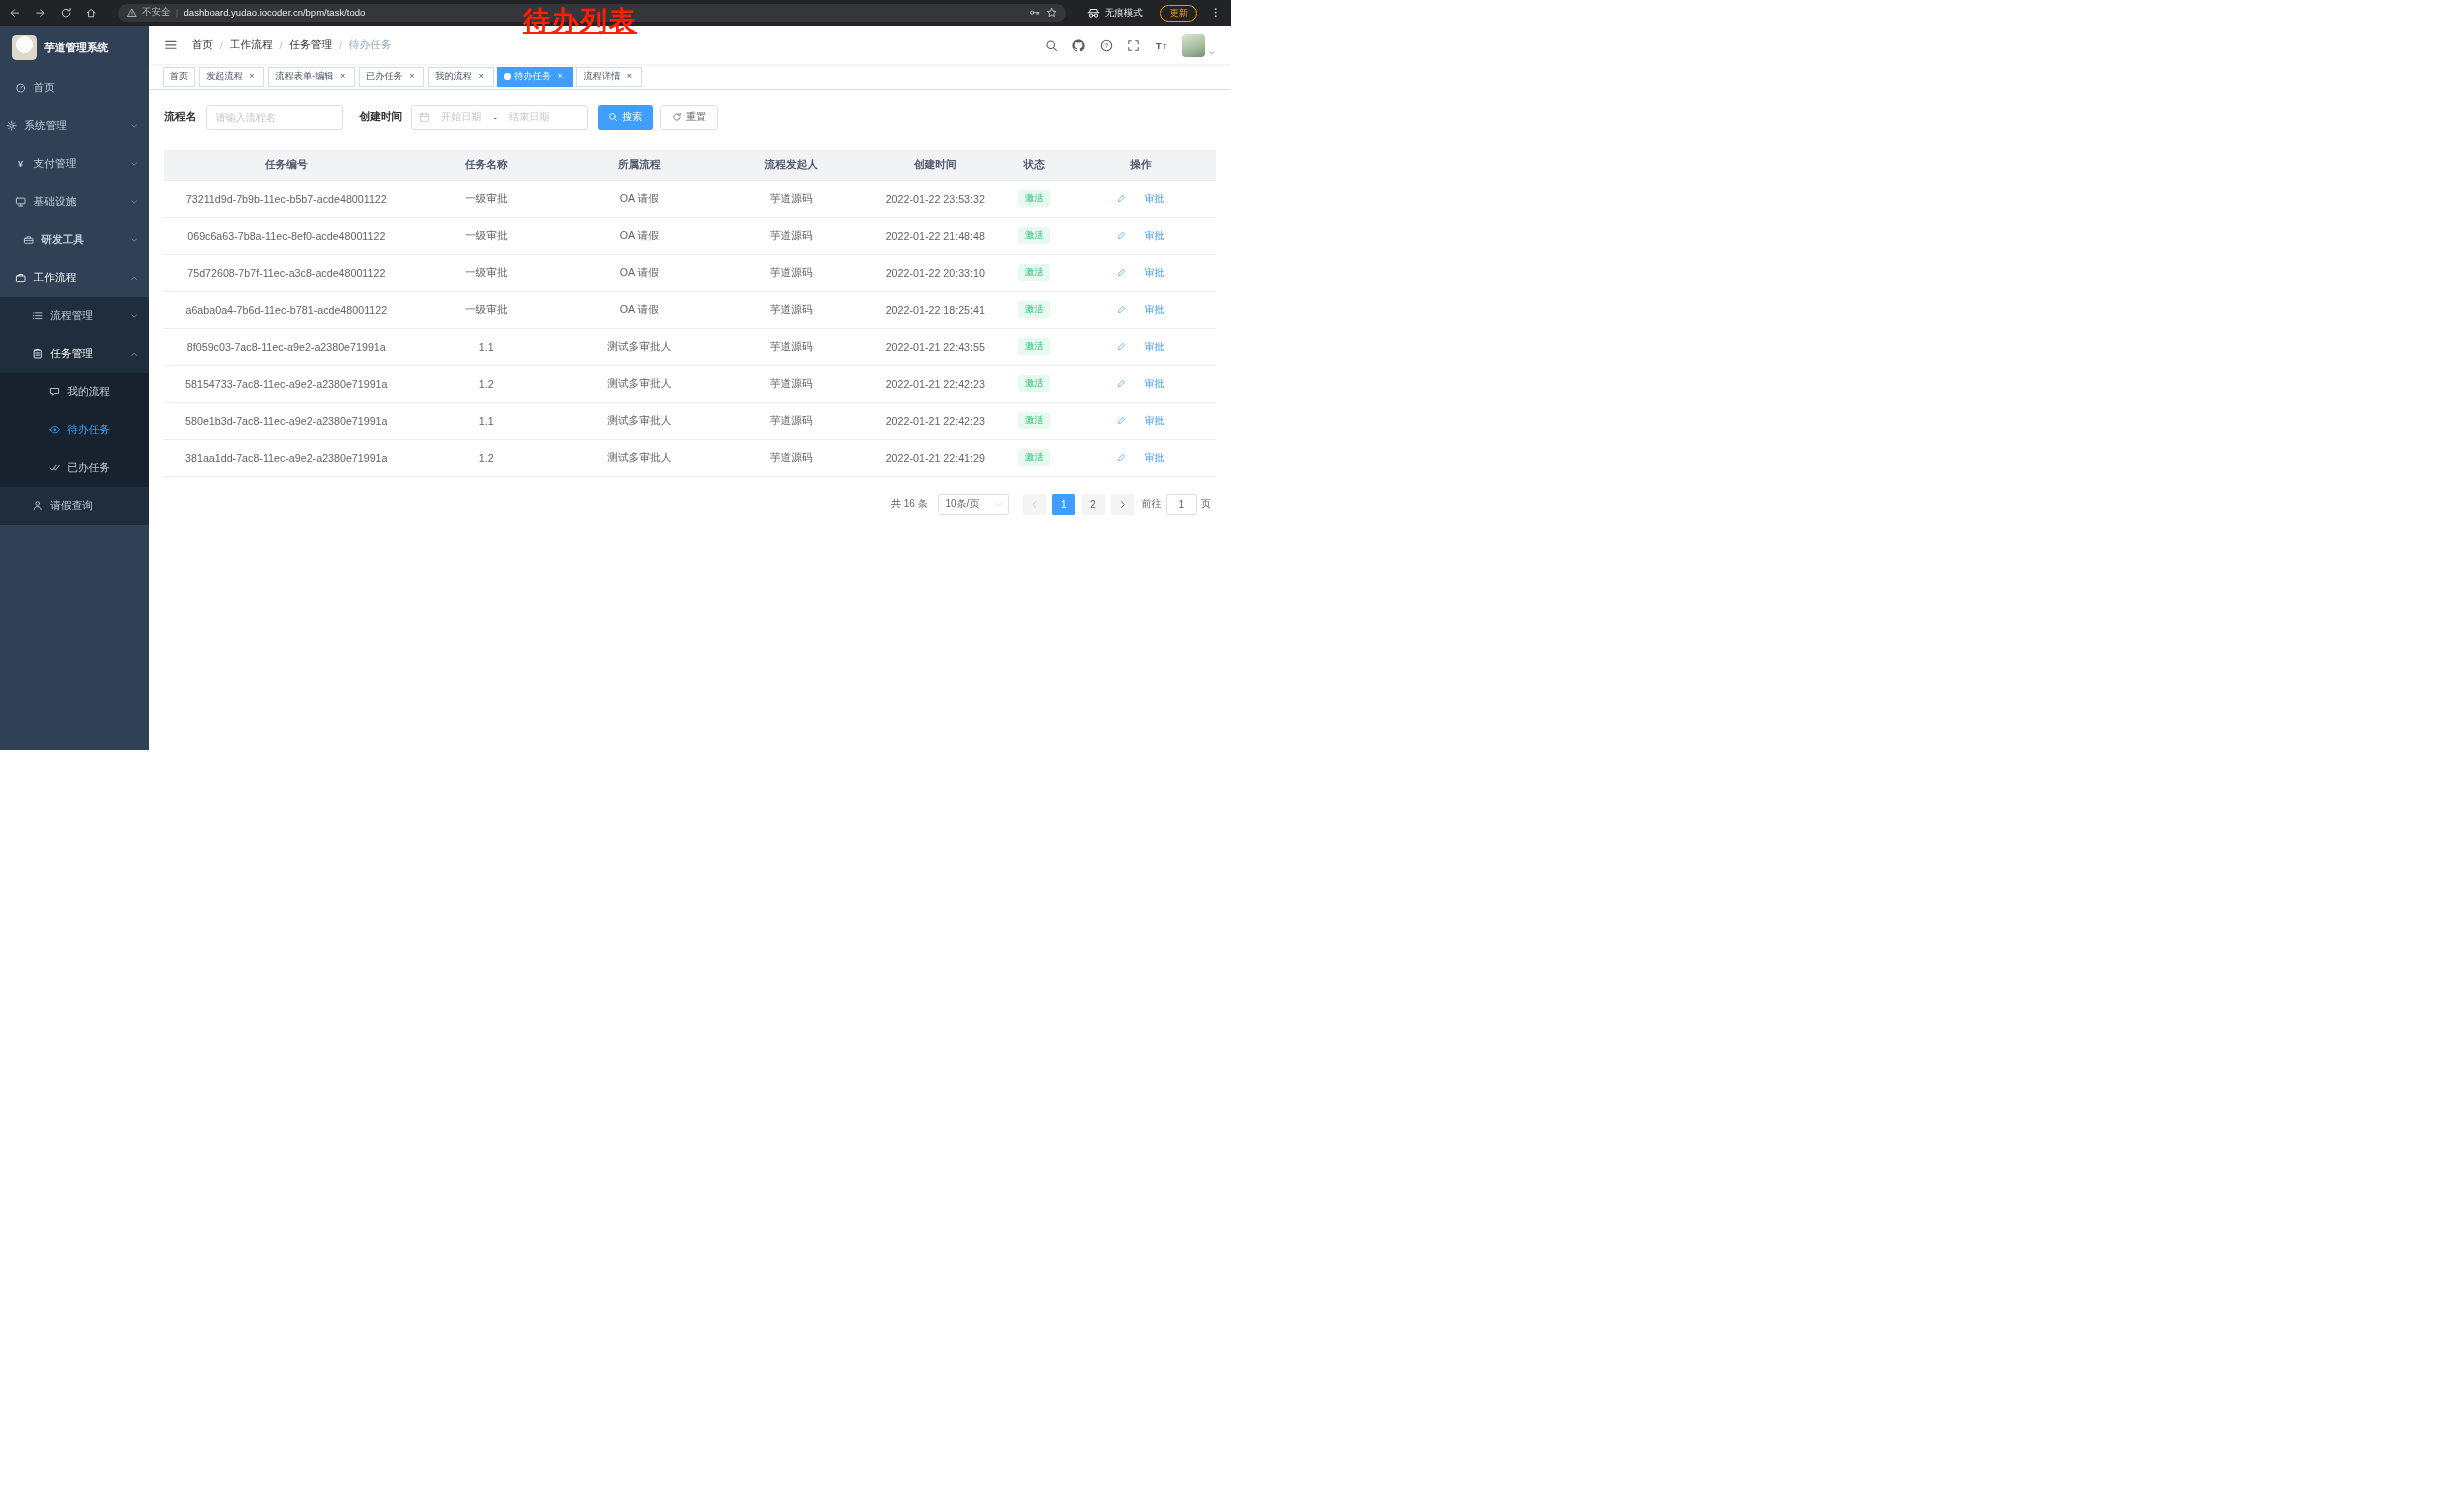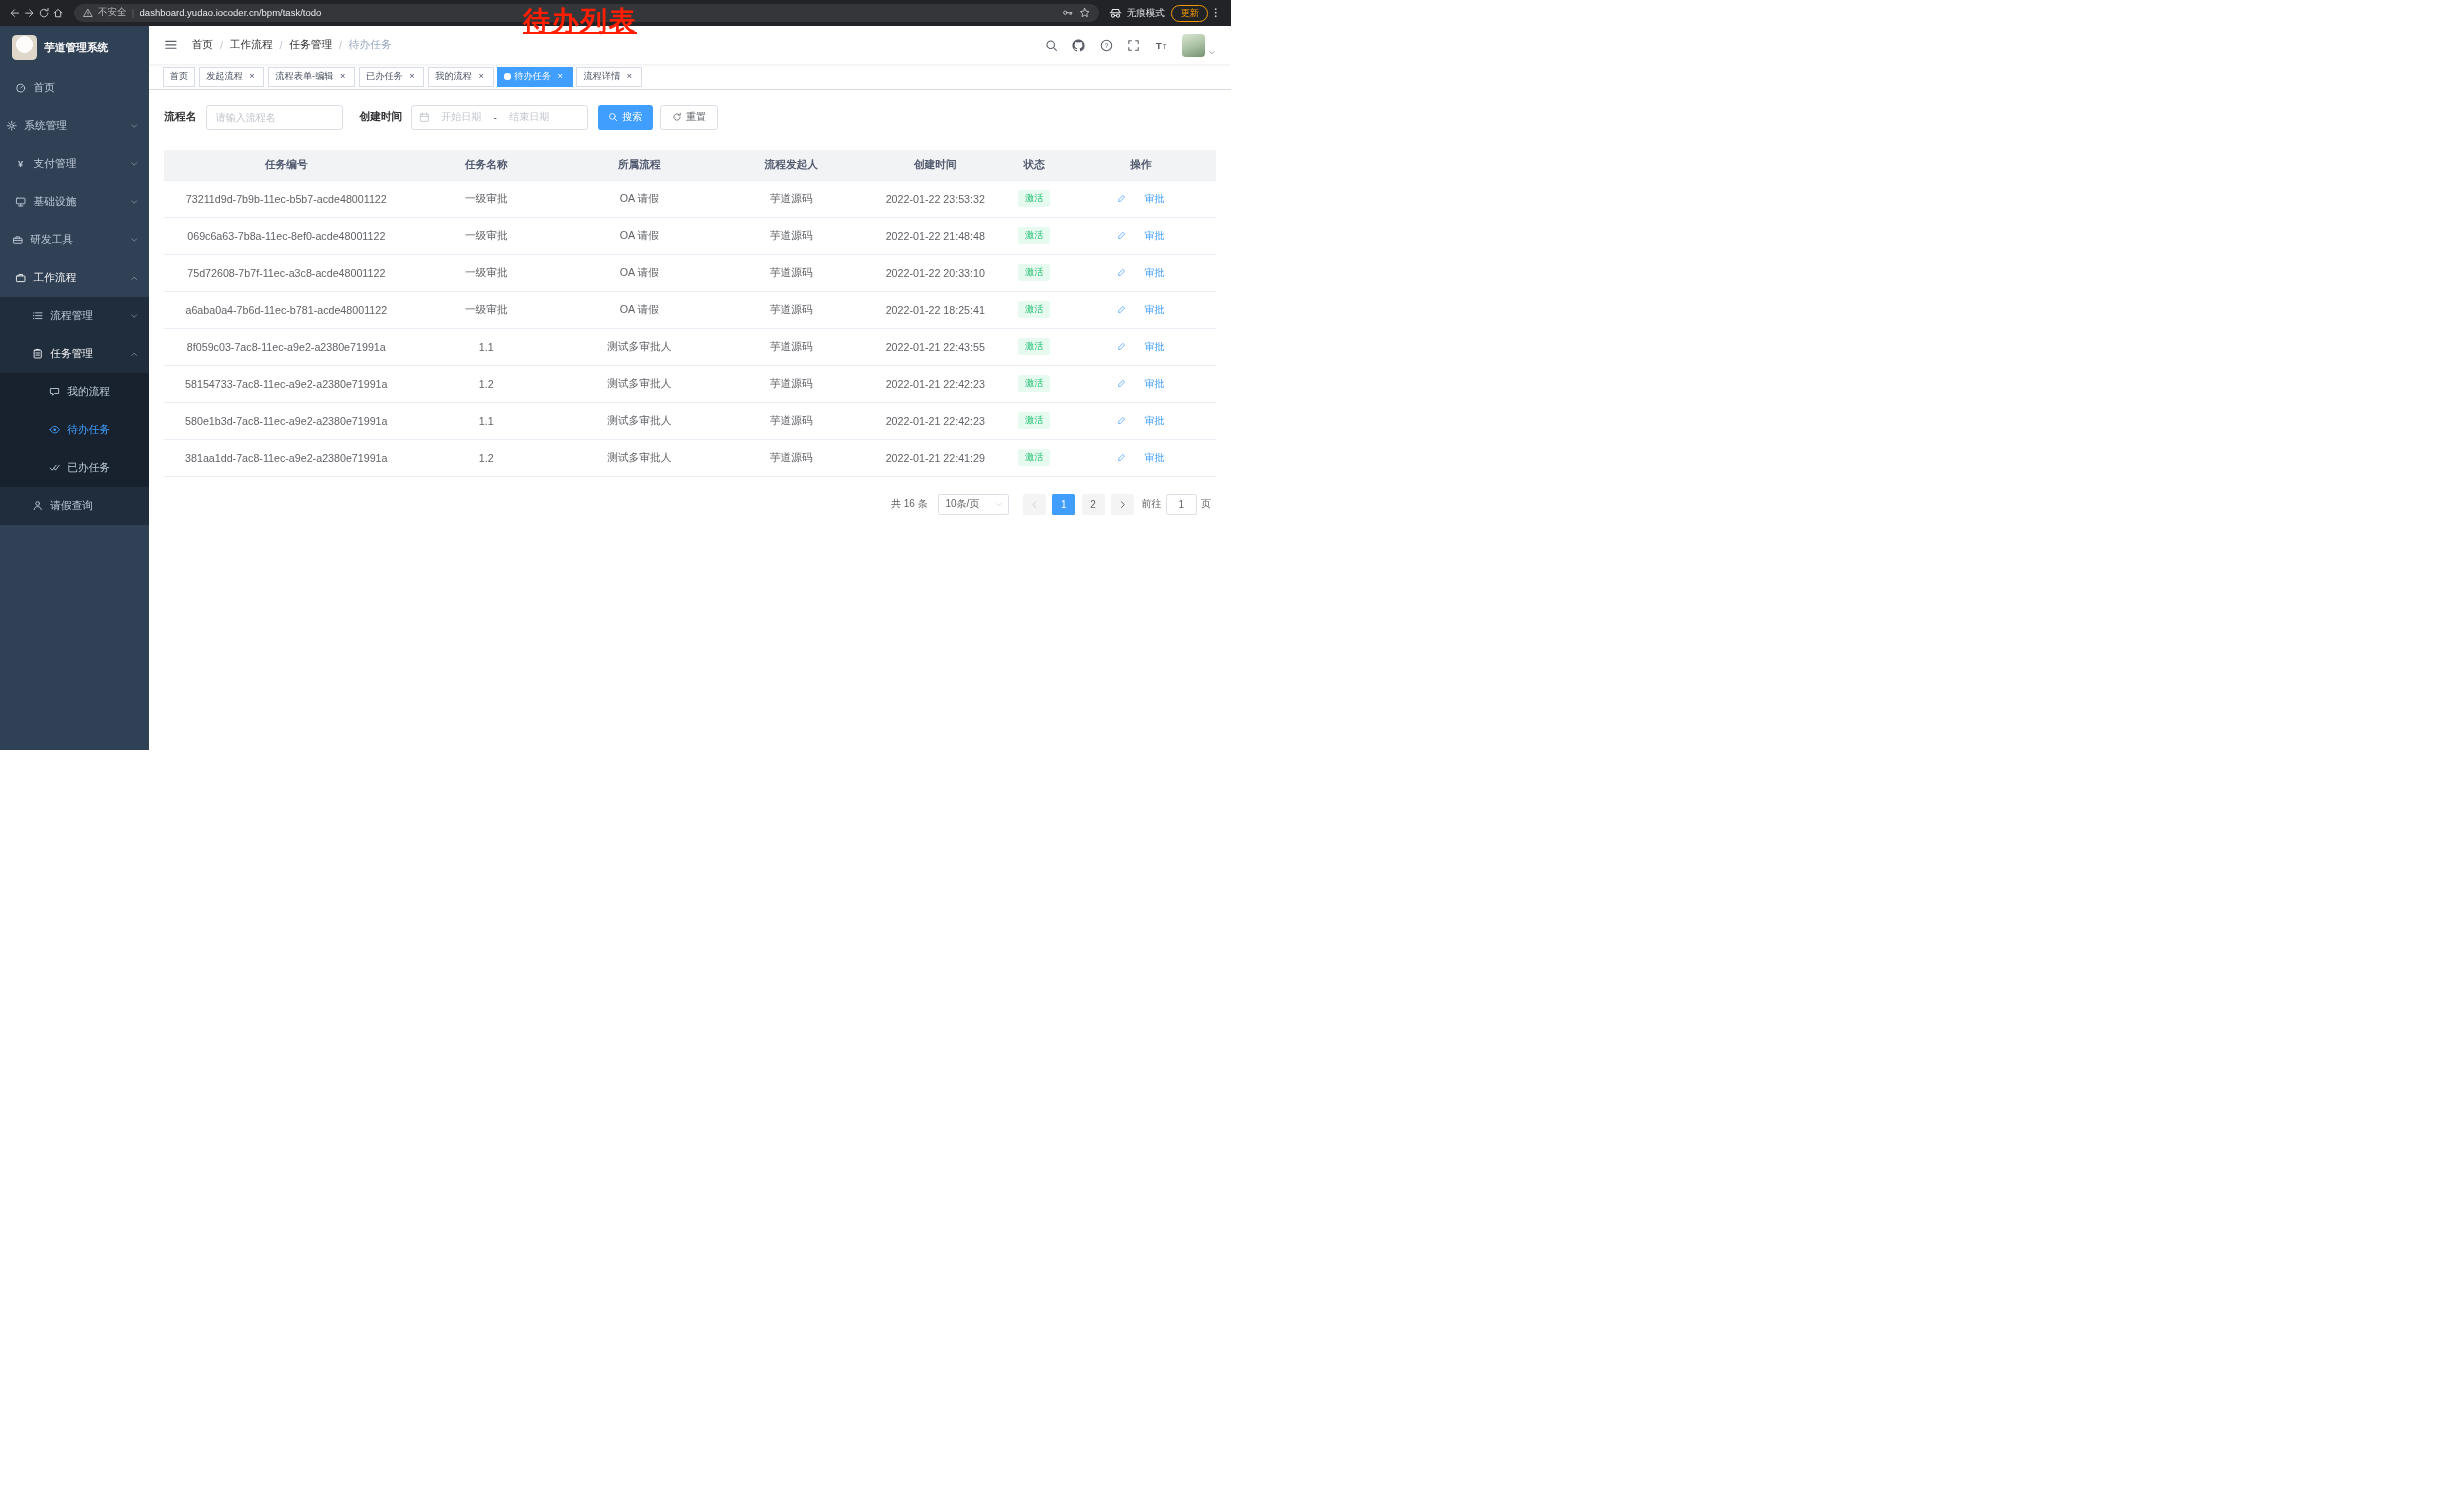--- a/index.html
+++ b/index.html
@@ -4,21 +4,21 @@
 <style>
   * { box-sizing: border-box; margin: 0; padding: 0; }
   html,body { width:1231px; height:750px; overflow:hidden; background:#fff;
     font-family:"Liberation Sans","DejaVu Sans",sans-serif; }
 
   .icn { display:inline-flex; align-items:center; justify-content:center; }
   .icn svg { width:11.4px; height:11.4px; }
 
   
   .chrome { height:26px; background:#212327; display:flex; align-items:center;
-    padding:0 9.2px; gap:2px; color:#c3c6c9; position:relative; z-index:30; }
+    padding:0 9.2px; gap:13px; color:#c3c6c9; position:relative; z-index:30; }
   .cbtn svg { width:12.2px; height:12.2px; }
   .addr { flex:1; height:18.3px; background:#35363a; border-radius:9.2px; margin:0 7.6px;
     display:flex; align-items:center; padding:0 9.2px; gap:5.3px; font-size:9.5px; min-width:0; }
   .addr .warn svg { width:10px; height:10px; }
   .addr .sec { color:#b8bcbf; }
   .addr .sep { color:#5f6368; }
   .addr .url { color:#e8eaed; white-space:nowrap; overflow:hidden; }
   .addr .spacer { flex:1; }
   .incog { display:flex; align-items:center; gap:4.6px; color:#e8eaed; font-size:9.5px; white-space:nowrap; }
   .incog svg { width:13px; height:13px; }
@@ -255,21 +255,21 @@
               <path d="M8 11v3M5 14h6"></path>
             </svg>
           </span>
           <span class="mi-label">基础设施</span>
           <span class="icn chev">
             <svg viewBox="0 0 16 16" fill="none" stroke="currentColor" stroke-width="1.3" stroke-linecap="round" stroke-linejoin="round">
               <path d="M3.5 5.5 8 10l4.5-4.5"></path>
             </svg>
           </span>
         </div>
-        <div class="menu-item lvl0" style="padding-left: 12px;">
+        <div class="menu-item lvl0" style="padding-left: 23px; font-weight: bold;">
           <span class="icn mi-icon">
             <svg viewBox="0 0 16 16" fill="none" stroke="currentColor" stroke-width="1.3" stroke-linecap="round" stroke-linejoin="round">
               <rect x="2" y="6" width="12" height="7" rx="1"></rect>
               <path d="M5.5 6V4h5v2M2 9h12"></path>
             </svg>
           </span>
           <span class="mi-label">研发工具</span>
           <span class="icn chev">
             <svg viewBox="0 0 16 16" fill="none" stroke="currentColor" stroke-width="1.3" stroke-linecap="round" stroke-linejoin="round">
               <path d="M3.5 5.5 8 10l4.5-4.5"></path>

